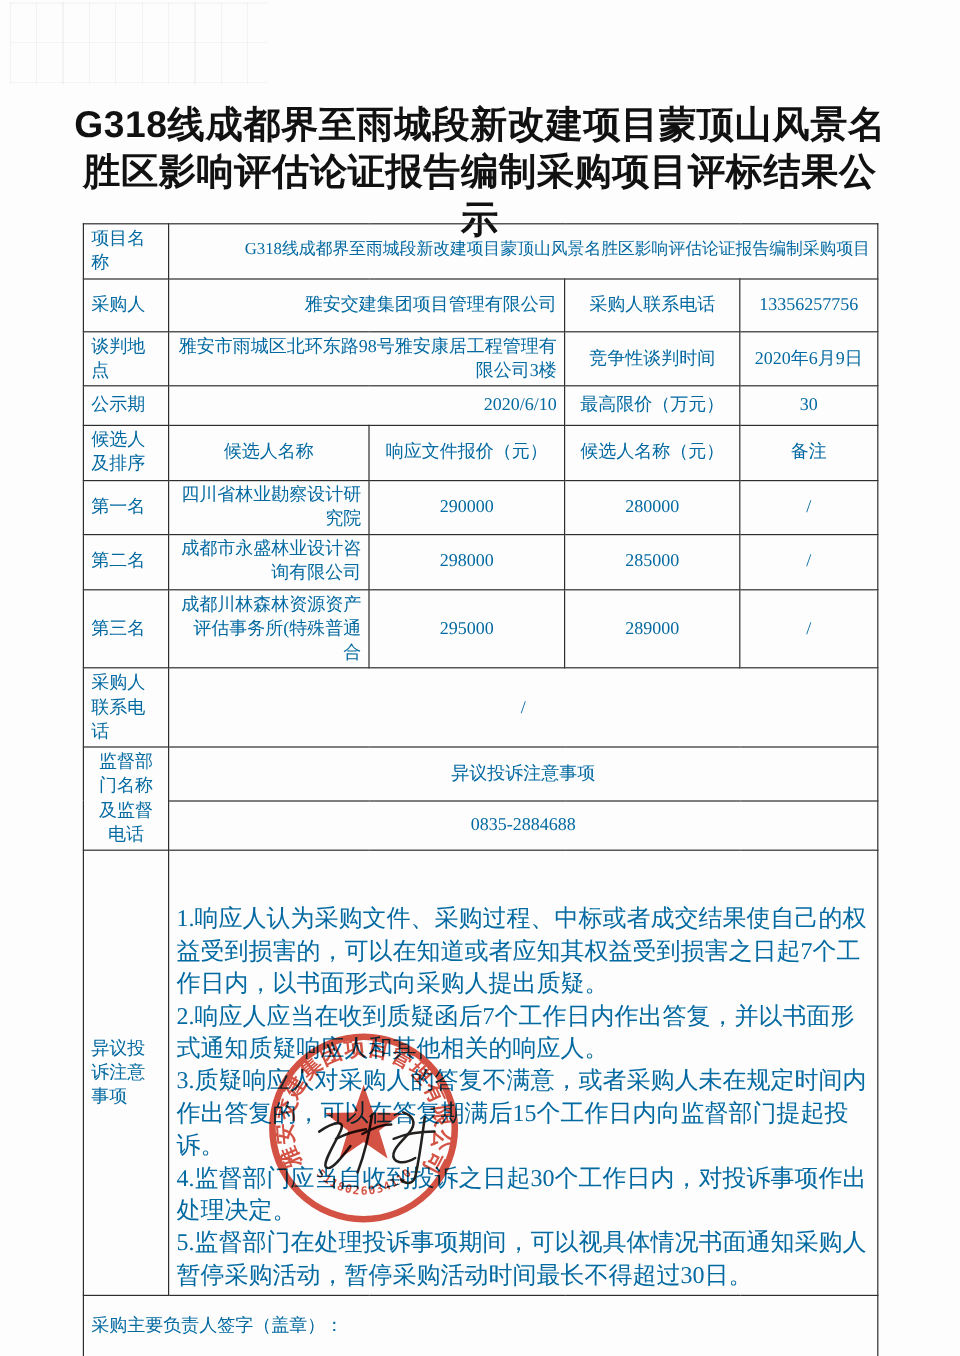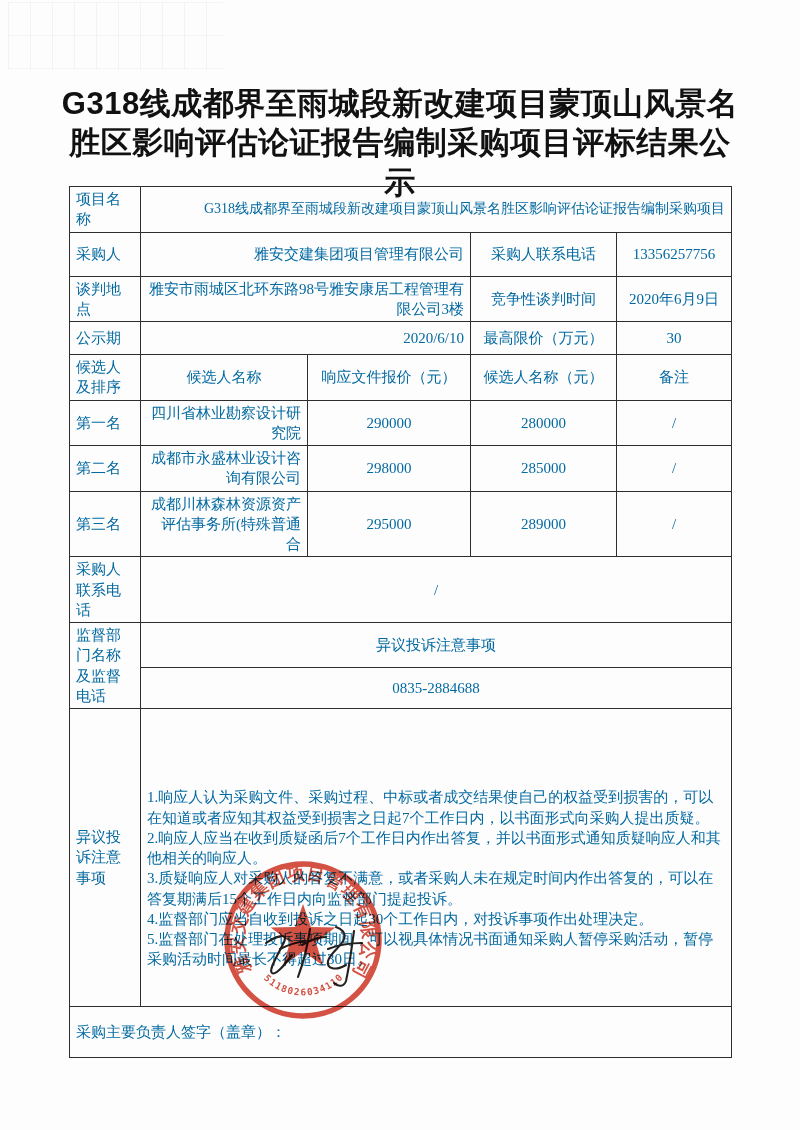--- a/index.html
+++ b/index.html
@@ -37,24 +37,24 @@
     font-size:15px; color:#0369a1;font-family:Liberation Serif, serif;
   }
   table.main td {
     border:1.6px solid #2e2e2e;
     vertical-align:middle;
     padding:2px 6px;
     line-height:1.35;
     word-break:break-all;
   }
   td.lbl { text-align:left; }
-  td.lbl-c { padding:2px 3px; }
+  td.lbl-c { text-align:center; padding:2px 3px; }
   td.val-l { text-align:right; padding-left:8px; }
   td.c { text-align:center; }
-  td.notice-cell { padding:10px 12px; line-height:1.58; font-size:15px; }
+  td.notice-cell { padding:10px 12px; line-height:1.58; font-size:20px; }
   .notice-line { margin:0; }
   td.sign-row { padding-left:9px; font-size:15px; }
 
   
   .stamp {
     position:absolute; left:221px; top:858px; width:164px; height:164px;
     opacity:0.88; mix-blend-mode:multiply; pointer-events:none;
   }
   
   .signature {

